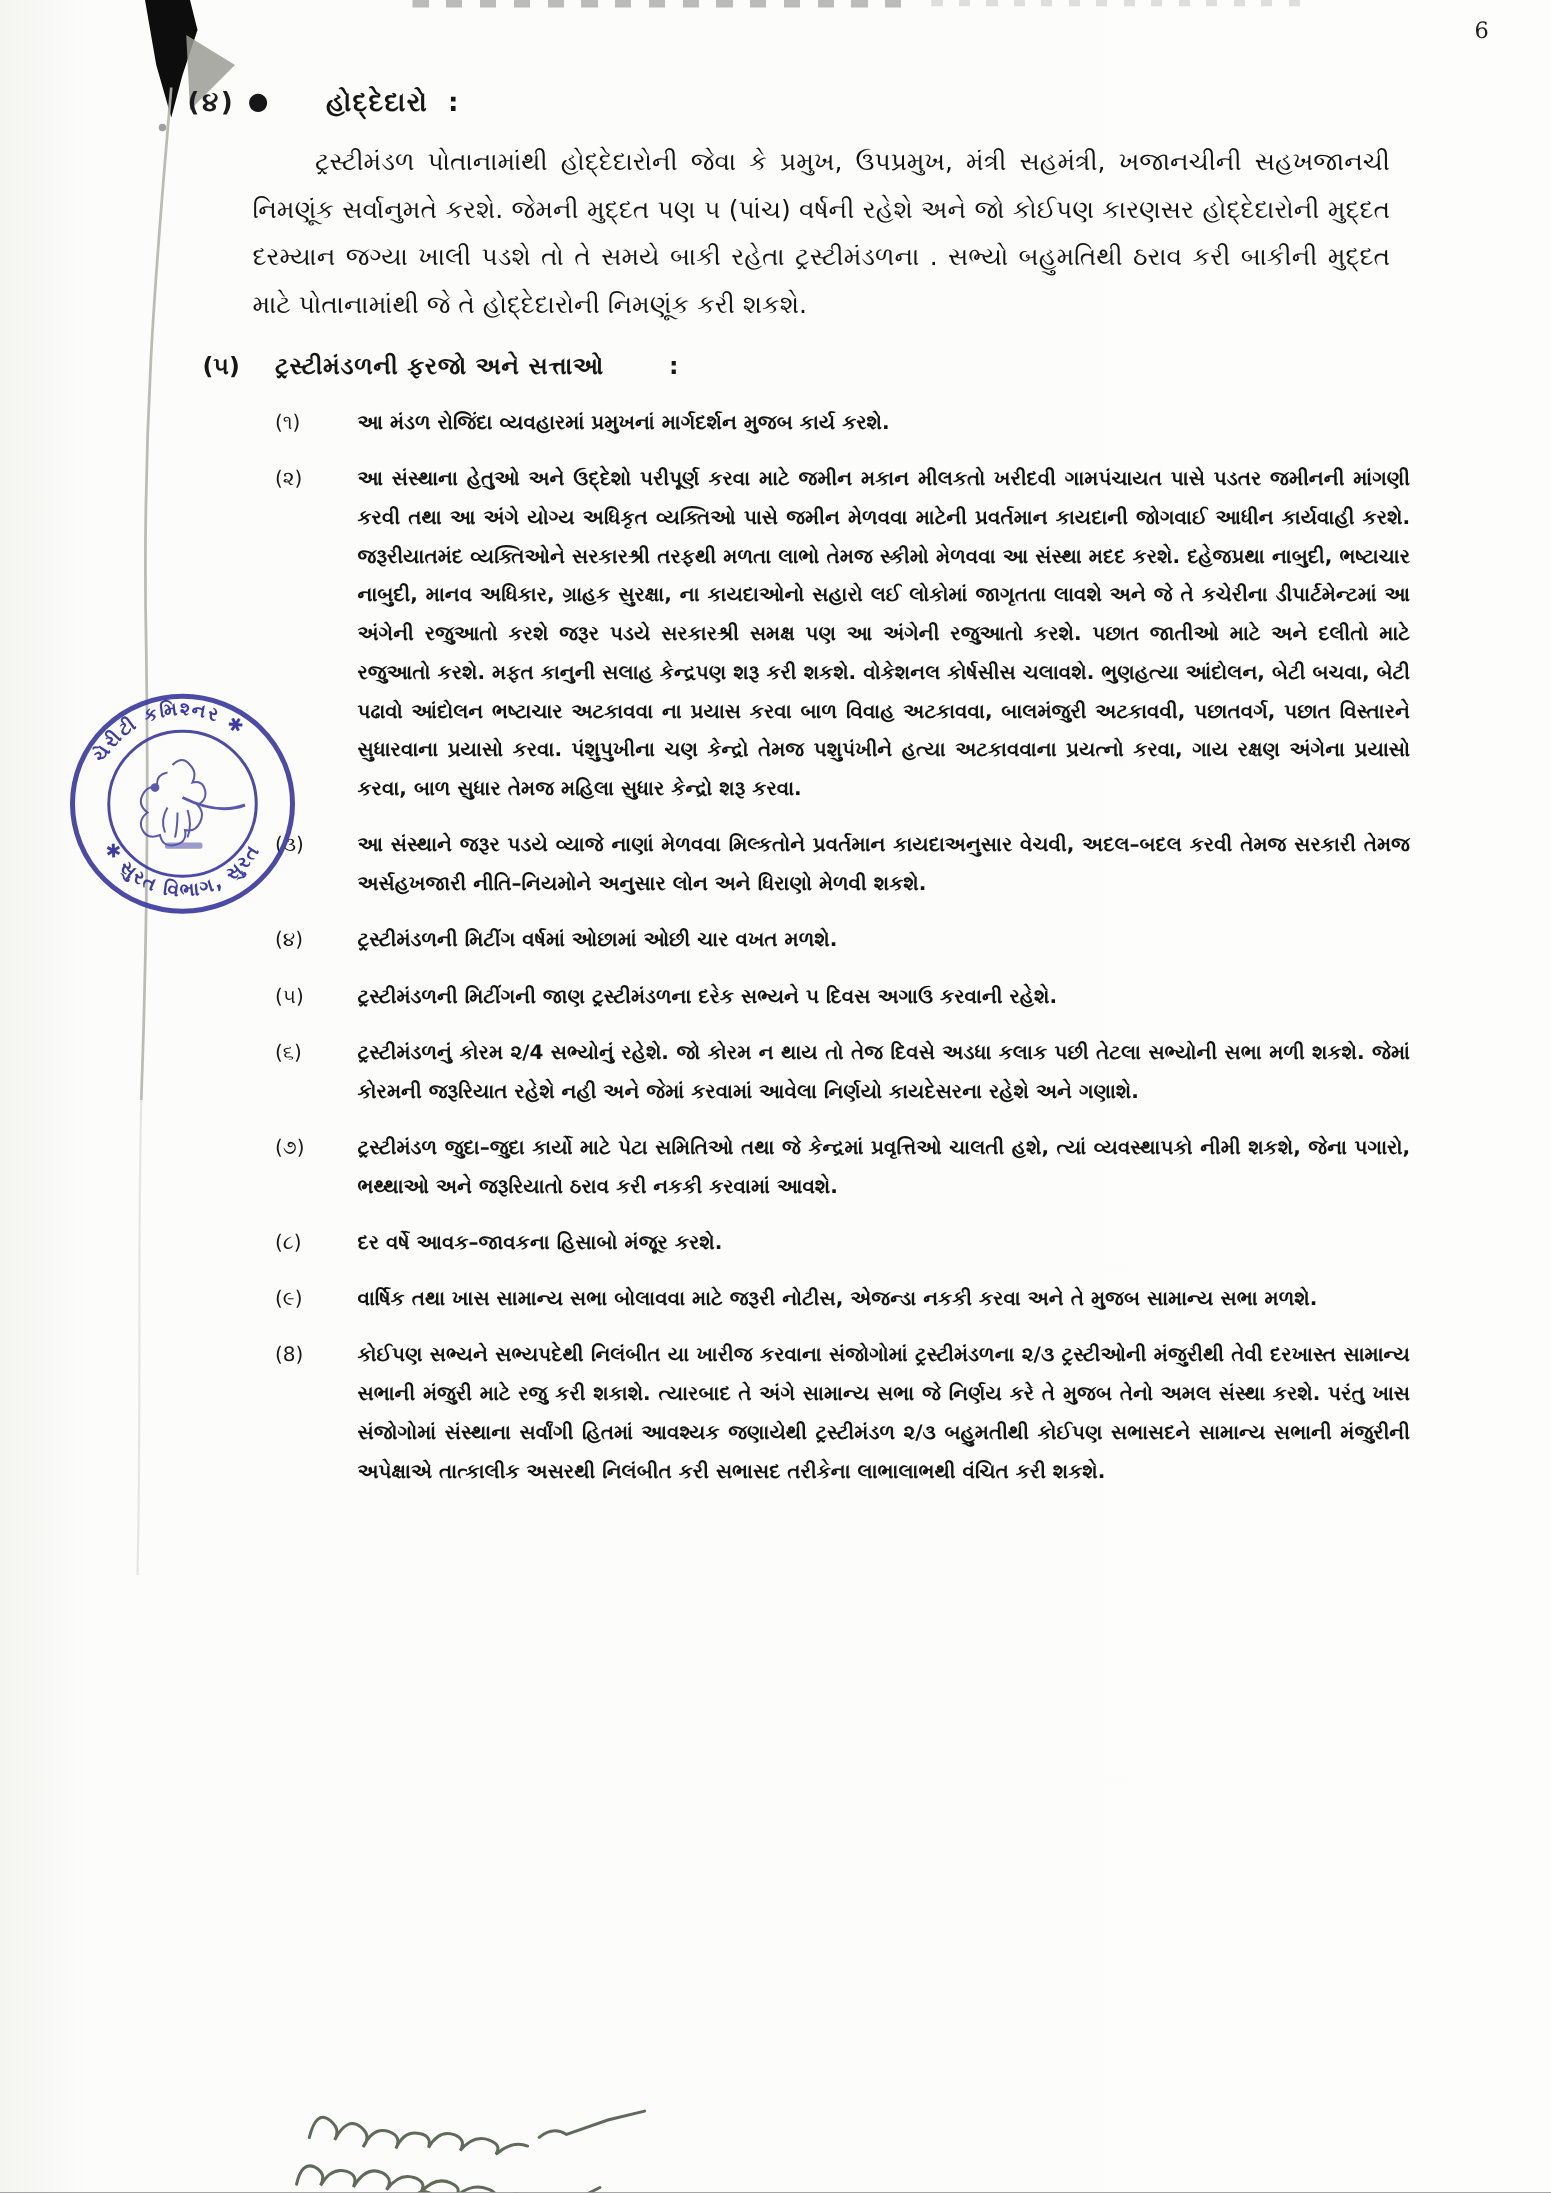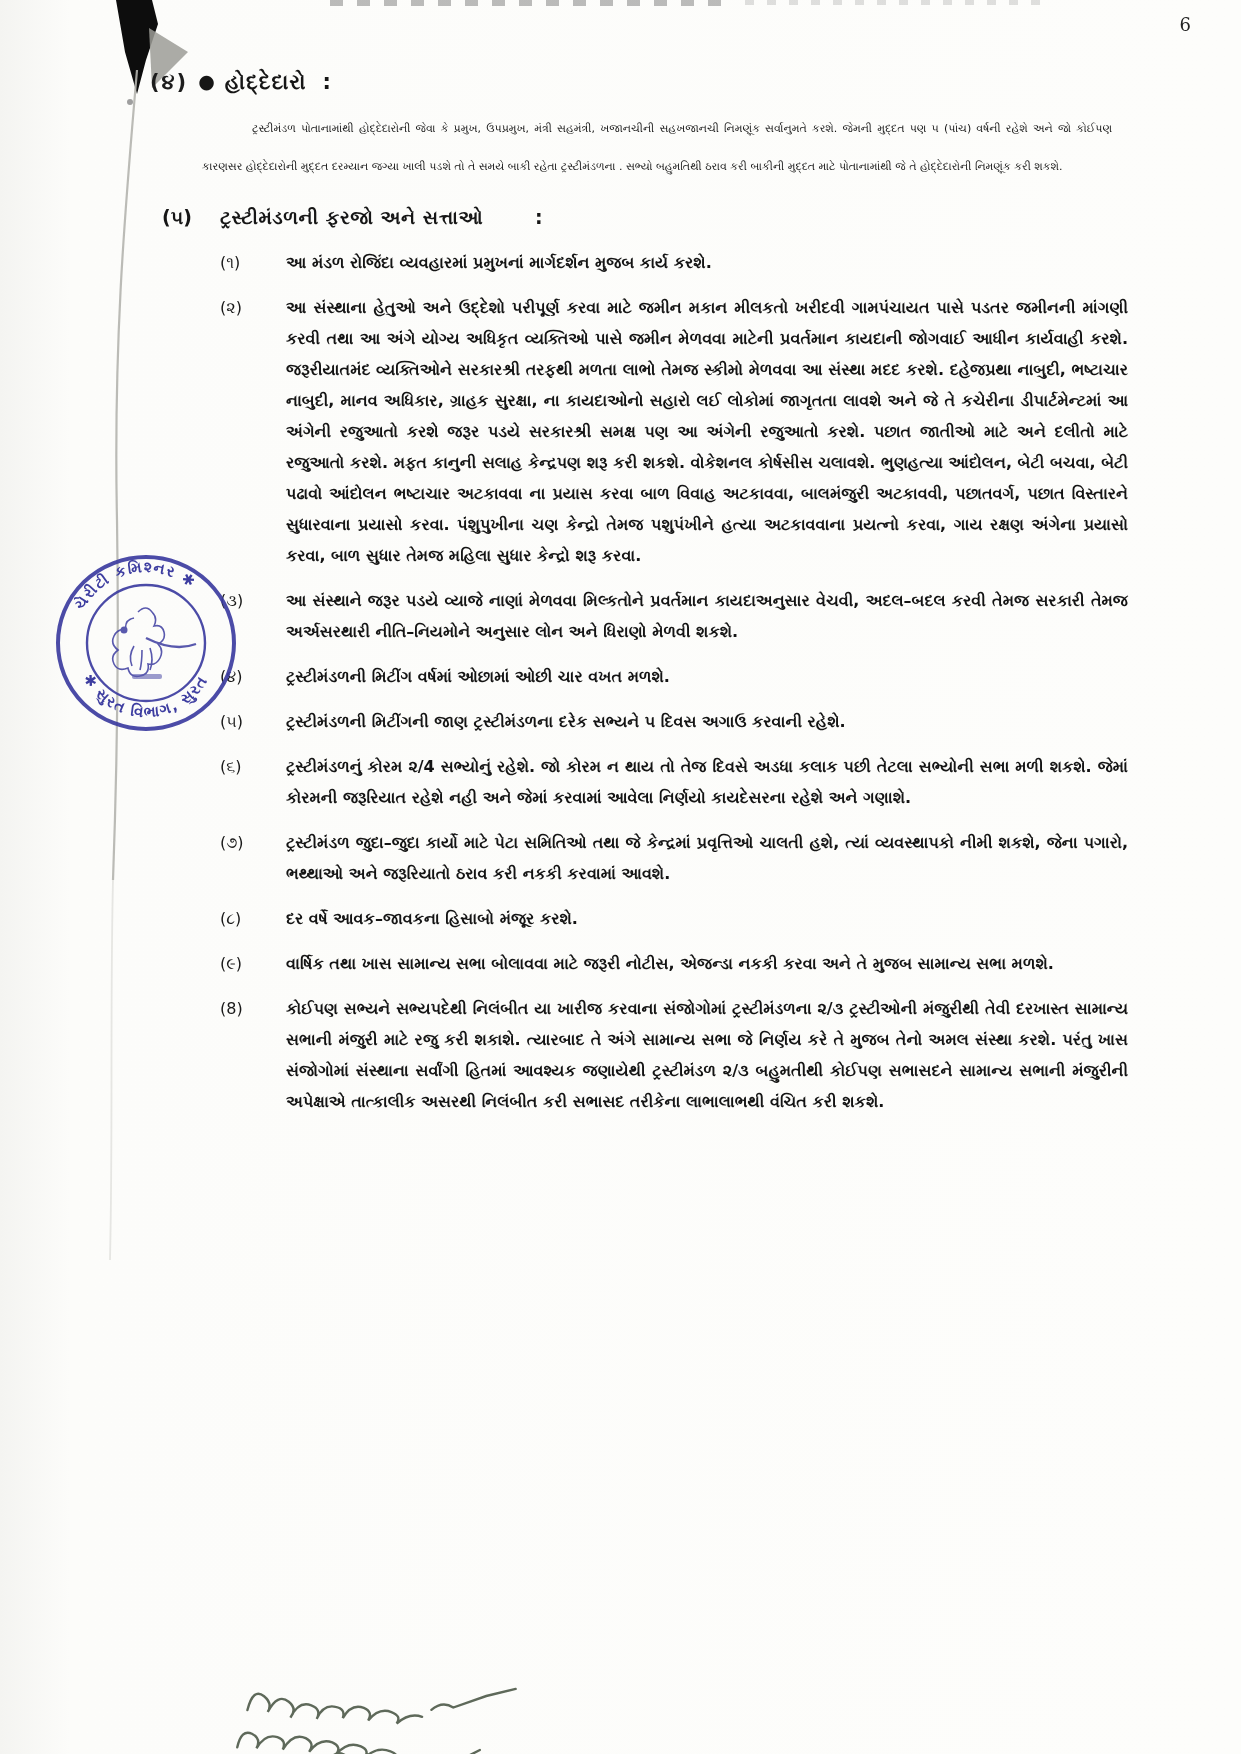--- a/index.html
+++ b/index.html
@@ -27,27 +27,27 @@
     background:repeating-linear-gradient(90deg,rgba(35,35,35,.4) 0 9px,transparent 9px 22px);
     opacity:.35;
   }
   .artifact-svg{position:absolute;left:0;top:0;width:1241px;height:1754px;pointer-events:none;}
   .content{
     position:absolute;left:150px;top:70px;width:990px;
   }
   .h1-row{display:flex;align-items:center;gap:10px;font-weight:bold;font-size:21px;}
   .h1-marker{letter-spacing:2px;color:#1d1d1d;filter:blur(.4px);}
   .h1-bullet{font-size:19px;line-height:1;transform:translateY(-1px);}
-  .h1-title{letter-spacing:1px;}
+  .h1-title{letter-spacing:1px;margin-left:36px;}
   .h1-colon{margin-left:6px;font-weight:bold;}
   .para1{
     margin:16px 28px 10px 52px;
     text-align:justify;
     text-indent:50px;
-    font-size:11px;line-height:38px;color:#141414;
+    font-size:20px;line-height:38px;color:#141414;
   }
   .h2-row{display:flex;align-items:baseline;margin:20px 0 8px 12px;font-weight:bold;font-size:19px;}
   .h2-marker{width:58px;flex-shrink:0;}
   .h2-title{letter-spacing:.5px;}
   .h2-colon{margin-left:52px;}
   .items{margin:18px 0 0 70px;width:908px;}
   .item{display:flex;margin-bottom:14px;}
   .item-num{width:66px;flex-shrink:0;font-size:16px;line-height:31px;color:#191919;}
   .item-text{flex:1;text-align:justify;font-size:16px;line-height:31px;color:#141414;font-weight:bold;}
   .stamp{position:absolute;left:50px;top:550px;width:192px;height:188px;z-index:1;}
@@ -92,21 +92,21 @@
       <div class="item">
         <span class="item-num">(૧)</span>
         <span class="item-text">આ મંડળ રોજિંદા વ્યવહારમાં પ્રમુખનાં માર્ગદર્શન મુજબ કાર્ય કરશે.</span>
       </div>
       <div class="item">
         <span class="item-num">(૨)</span>
         <span class="item-text">આ સંસ્થાના હેતુઓ અને ઉદ્દેશો પરીપૂર્ણ કરવા માટે જમીન મકાન મીલકતો ખરીદવી ગામપંચાયત પાસે પડતર જમીનની માંગણી કરવી તથા આ અંગે યોગ્ય અધિકૃત વ્યક્તિઓ પાસે જમીન મેળવવા માટેની પ્રવર્તમાન કાયદાની જોગવાઈ આધીન કાર્યવાહી કરશે. જરૂરીયાતમંદ વ્યક્તિઓને સરકારશ્રી તરફથી મળતા લાભો તેમજ સ્કીમો મેળવવા આ સંસ્થા મદદ કરશે. દહેજપ્રથા નાબુદી, ભષ્ટાચાર નાબુદી, માનવ અધિકાર, ગ્રાહક સુરક્ષા, ના કાયદાઓનો સહારો લઈ લોકોમાં જાગૃતતા લાવશે અને જે તે કચેરીના ડીપાર્ટમેન્ટમાં આ અંગેની રજુઆતો કરશે જરૂર પડયે સરકારશ્રી સમક્ષ પણ આ અંગેની રજુઆતો કરશે. પછાત જાતીઓ માટે અને દલીતો માટે રજુઆતો કરશે. મફત કાનુની સલાહ કેન્દ્રપણ શરૂ કરી શકશે. વોકેશનલ કોર્ષસીસ ચલાવશે. ભુણહત્યા આંદોલન, બેટી બચવા, બેટી પઢાવો આંદોલન ભષ્ટાચાર અટકાવવા ના પ્રયાસ કરવા બાળ વિવાહ અટકાવવા, બાલમંજુરી અટકાવવી, પછાતવર્ગ, પછાત વિસ્તારને સુધારવાના પ્રયાસો કરવા. પંશુપુખીના ચણ કેન્દ્રો તેમજ પશુપંખીને હત્યા અટકાવવાના પ્રયત્નો કરવા, ગાય રક્ષણ અંગેના પ્રયાસો કરવા, બાળ સુધાર તેમજ મહિલા સુધાર કેન્દ્રો શરૂ કરવા.</span>
       </div>
       <div class="item">
         <span class="item-num">(૩)</span>
-        <span class="item-text">આ સંસ્થાને જરૂર પડયે વ્યાજે નાણાં મેળવવા મિલ્કતોને પ્રવર્તમાન કાયદાઅનુસાર વેચવી, અદલ–બદલ કરવી તેમજ સરકારી તેમજ અર્અસરથારી નીતિ–નિયમોને અનુસાર લોન અને ધિરાણો મેળવી શકશે.</span>
+        <span class="item-text">આ સંસ્થાને જરૂર પડયે વ્યાજે નાણાં મેળવવા મિલ્કતોને પ્રવર્તમાન કાયદાઅનુસાર વેચવી, અદલ–બદલ કરવી તેમજ સરકારી તેમજ અર્સહખજારી નીતિ–નિયમોને અનુસાર લોન અને ધિરાણો મેળવી શકશે.</span>
       </div>
       <div class="item">
         <span class="item-num">(૪)</span>
         <span class="item-text">ટ્રસ્ટીમંડળની મિટીંગ વર્ષમાં ઓછામાં ઓછી ચાર વખત મળશે.</span>
       </div>
       <div class="item">
         <span class="item-num">(૫)</span>
         <span class="item-text">ટ્રસ્ટીમંડળની મિટીંગની જાણ ટ્રસ્ટીમંડળના દરેક સભ્યને ૫ દિવસ અગાઉ કરવાની રહેશે.</span>
       </div>
       <div class="item">

